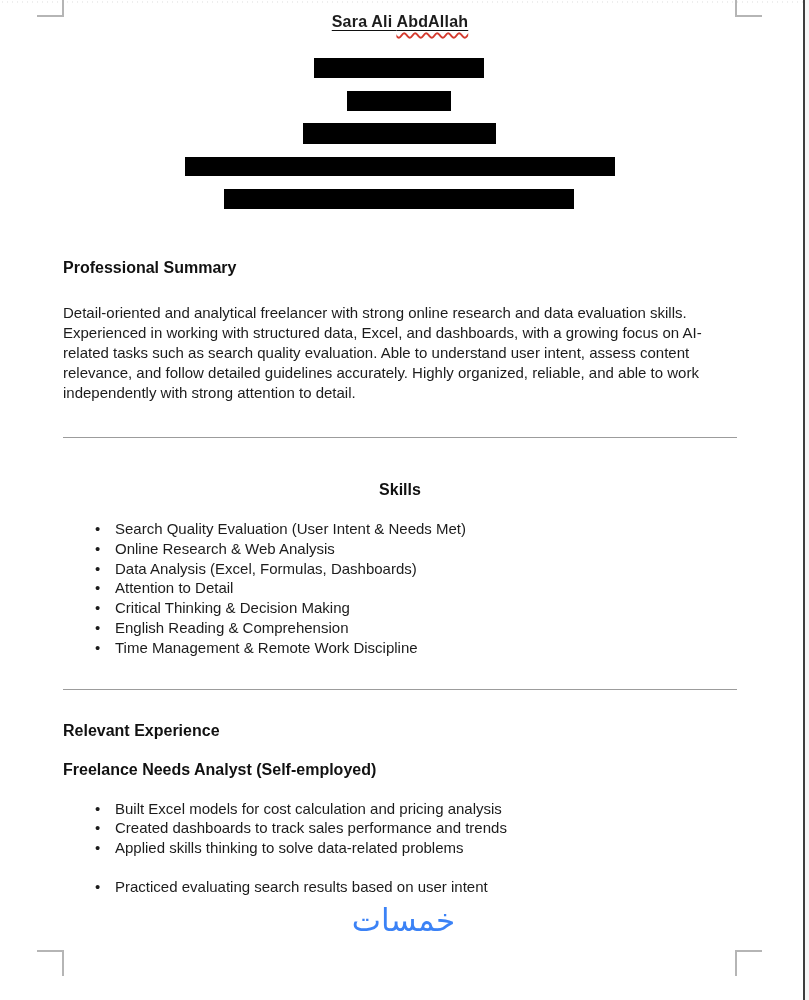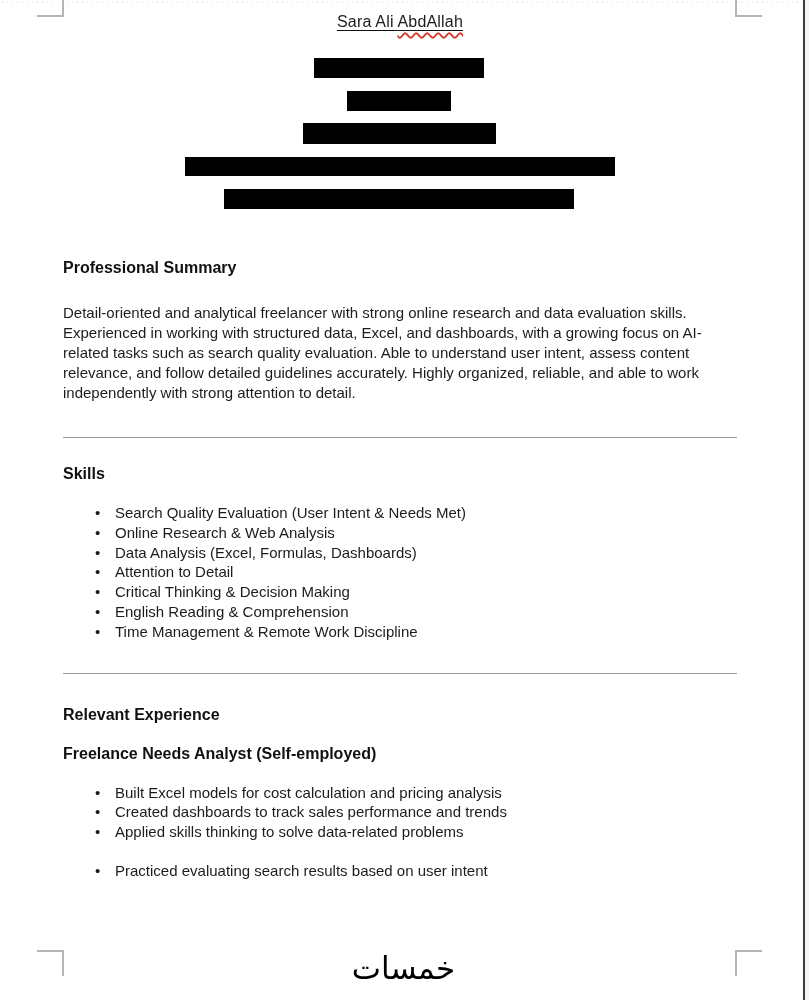--- a/index.html
+++ b/index.html
@@ -34,42 +34,42 @@
   .crop { position: absolute; box-sizing: border-box; }
   .crop.tl { left: 37px; top: 0;    width: 27px; height: 17px; border-right: 2px solid #b5b5b5; border-bottom: 2px solid #b5b5b5; }
   .crop.tr { left: 735px; top: 0;   width: 27px; height: 17px; border-left: 2px solid #b5b5b5;  border-bottom: 2px solid #b5b5b5; }
   .crop.bl { left: 37px; top: 950px; width: 27px; height: 26px; border-right: 2px solid #b5b5b5; border-top: 2px solid #b5b5b5; }
   .crop.br { left: 735px; top: 950px; width: 27px; height: 26px; border-left: 2px solid #b5b5b5;  border-top: 2px solid #b5b5b5; }
 
   
   .title-wrap {
     position: absolute; left: 0; top: 13px; width: 800px;
     text-align: center;
-    font-size: 16px; font-weight: normal;
+    font-size: 16px; font-weight: bold;
     letter-spacing: .2px;
   }
   .title-underline { text-decoration: underline; text-decoration-color: #111; text-underline-offset: 3px; }
   .spellcheck-wavy {
     text-decoration: underline wavy #d43b2f;
     text-decoration-thickness: 1.5px;
     text-underline-offset: 5px;
   }
 
   
   .redaction-bar { position: absolute; background: #000; }
 
   
   .content {
     position: absolute; left: 63px; top: 258px; width: 674px;
     font-size: 15px; line-height: 20px;
   }
   .content h2, .content h3 {
     font-size: 16px; line-height: 20px; margin: 0; font-weight: bold; color: #111;
   }
-  .content h2.skills-heading { margin-top: 26px; }
+  .content h2.skills-heading { margin-top: 42px; text-align: center; }
   .content p.summary { margin: 25px 0 0 0; }
   .content hr {
     border: none; height: 0; border-top: 1px solid #9c9c9c; margin: 0;
   }
   .content hr.divider-1 { margin-top: 34px; }
   .content hr.divider-2 { margin-top: 31px; }
   .content h2.experience-heading { margin-top: 31px; }
   .content h3.job-title { margin-top: 19px; }
   .content ul {
     list-style: none; margin: 19px 0 0 0; padding: 0 0 0 52px;
@@ -77,22 +77,22 @@
   .content ul li {
     position: relative; line-height: 19.8px;
   }
   .content ul li::before {
     content: "\2022";
     position: absolute; left: -20px; top: 0;
   }
 
   
   .watermark {
-    position: absolute; left: 50%; top: 950px; transform: translateX(-51%);
-    font-size: 31px; color: #000000; letter-spacing: 1px;
+    position: absolute; left: 50%; top: 902px; transform: translateX(-51%);
+    font-size: 31px; color: #3b82f6; letter-spacing: 1px;
     direction: rtl;
   }
 </style>
 </head>
 <body>
 
 <div class="top-texture"></div>
 
 <div class="crop tl"></div>
 <div class="crop tr"></div>

